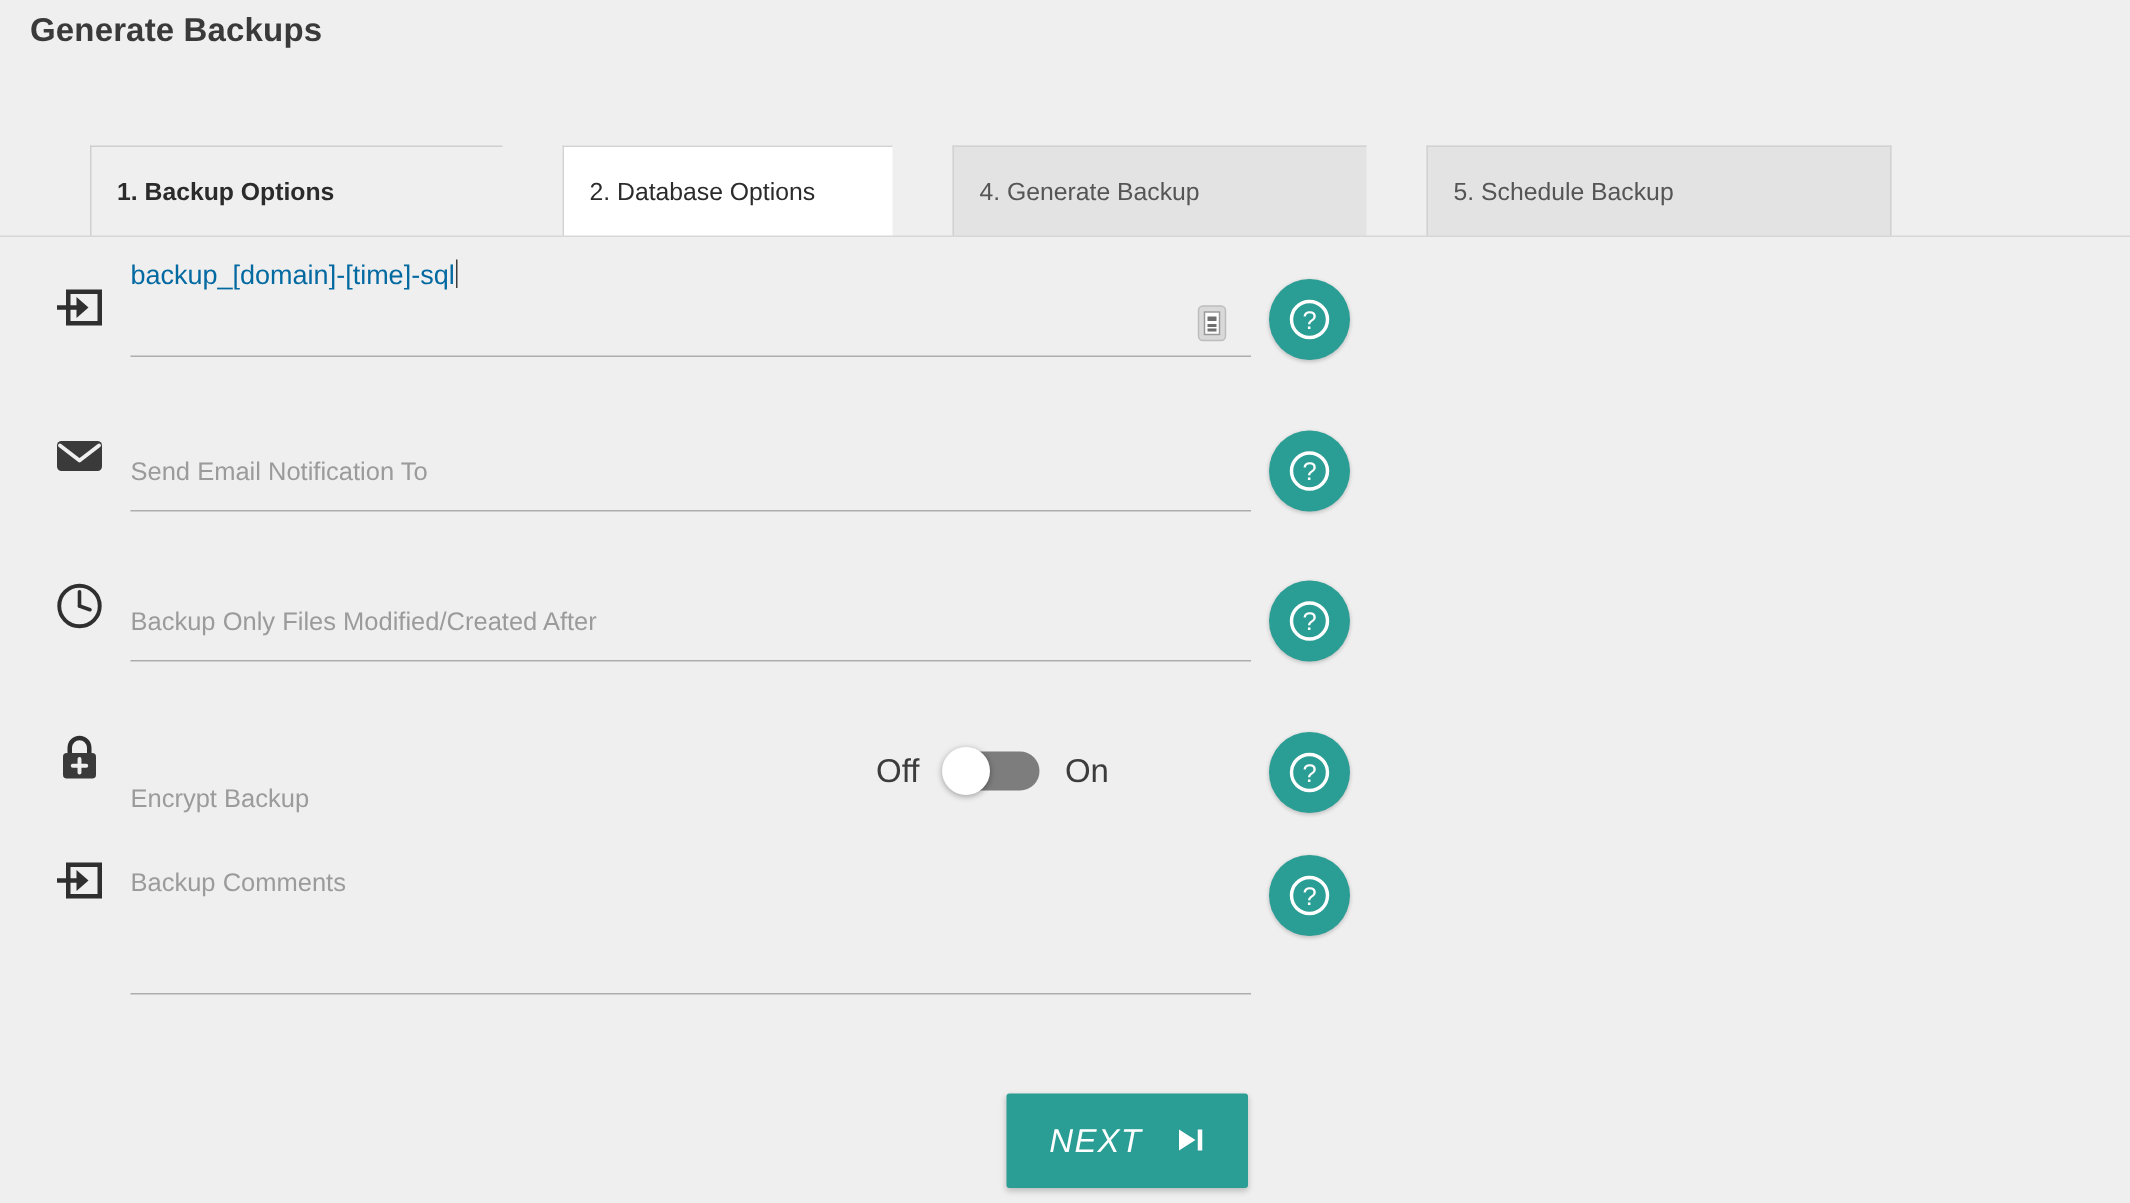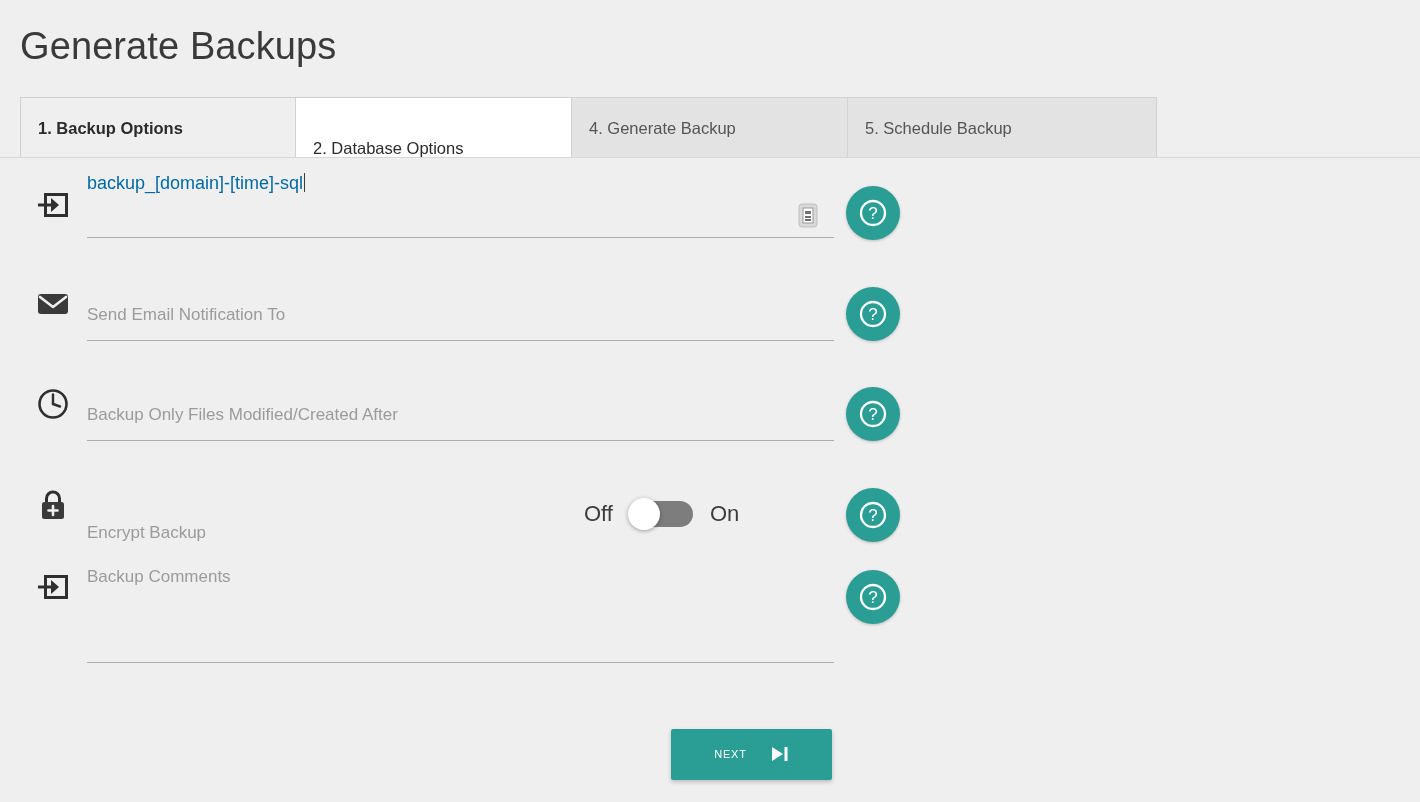--- a/index.html
+++ b/index.html
@@ -13,23 +13,23 @@
     font-family: "Liberation Sans", sans-serif;
     color: #3c3c3c;
     overflow: hidden;
     position: relative;
   }
 
   
   .page-title {
     position: absolute;
     left: 20px;
-    top: 26px;
-    font-size: 38px;
-    font-weight: 400;
+    top: 0;
+    font-size: 22px;
+    font-weight: 700;
     color: #3a3a3a;
     letter-spacing: 0.1px;
     line-height: 40px;
   }
 
   
   .tab-bar {
     position: absolute;
     left: 20px;
     top: 97px;
@@ -44,38 +44,39 @@
     display: flex;
     align-items: center;
     padding-left: 17px;
     font-size: 16.5px;
     height: 61px;
     white-space: nowrap;
     color: #555555;
     background: #e3e3e3;
     border-top: 1px solid #d2d2d2;
     border-left: 1px solid #d2d2d2;
+    margin-left: 40px;
   }
   .tab:last-child {
     border-right: 1px solid #d2d2d2;
   }
   .tab.current {
     background: #efefef;
     color: #2b2b2b;
     font-weight: bold;
     border-top: 1px solid #cfcfcf;
     border-left: 1px solid #cfcfcf;
   }
   .tab.active {
     background: #ffffff;
     color: #2b2b2b;
     border-top: 1px solid #d2d2d2;
   }
   .tab-w1 { width: 275px; }
-  .tab-w2 { width: 276px; align-items: flex-end; }
+  .tab-w2 { width: 220px; }
   .tab-w3 { width: 276px; }
   .tab-w4 { width: 276px; }
   .tab-w5 { width: 310px; }
 
   .tab-underline {
     position: absolute;
     left: 0;
     top: 157px;
     width: 1420px;
     height: 1px;
@@ -181,34 +182,35 @@
     background: #ffffff;
     box-shadow: 0 1px 4px rgba(0,0,0,0.35);
   }
 
   
   .next-btn {
     position: absolute;
     left: 671px;
     top: 729px;
     width: 161px;
-    height: 51px;
+    height: 63px;
     background: #2a9d94;
     color: #ffffff;
     border: none;
     border-radius: 2px;
     box-shadow: 0 2px 4px rgba(0,0,0,0.22);
     font-family: "Liberation Sans", sans-serif;
-    font-size: 11px;
+    font-size: 22px;
     letter-spacing: 0.8px;
     display: flex;
     align-items: center;
     justify-content: center;
     gap: 24px;
     cursor: pointer;
+    font-style: italic;
   }
   .next-btn .next-label { line-height: 1; }
 </style>
 </head>
 <body>
 
 <div class="page-title">Generate Backups</div>
 
 <div class="tab-bar">
   <div class="tab current tab-w1">
@@ -316,21 +318,21 @@
     </svg>
   </div>
 
   <div class="row-icon" style="top:412px">
     <svg width="34" height="34" viewBox="0 0 34 34">
       <rect x="9.5" y="6.5" width="21" height="21" fill="none" stroke="#2f2f2f" stroke-width="3"></rect>
       <line x1="2" y1="17" x2="21" y2="17" stroke="#2f2f2f" stroke-width="3"></line>
       <path d="M15 10 L23 17 L15 24 Z" fill="#2f2f2f"></path>
     </svg>
   </div>
-  <div class="field" style="top:408px">
+  <div class="field" style="top:420px">
     <div class="field-label">Backup Comments</div>
   </div>
 
   <div class="underline" style="top:504px"></div>
   <div class="help-btn" style="left:846px; top:412px">
     <svg width="32" height="32" viewBox="0 0 32 32">
       <circle cx="16" cy="16" r="12" fill="none" stroke="#ffffff" stroke-width="2.3"></circle>
       <text x="16" y="22" font-family="Liberation Sans, sans-serif" font-size="17" fill="#ffffff" text-anchor="middle">?</text>
     </svg>
   </div>

